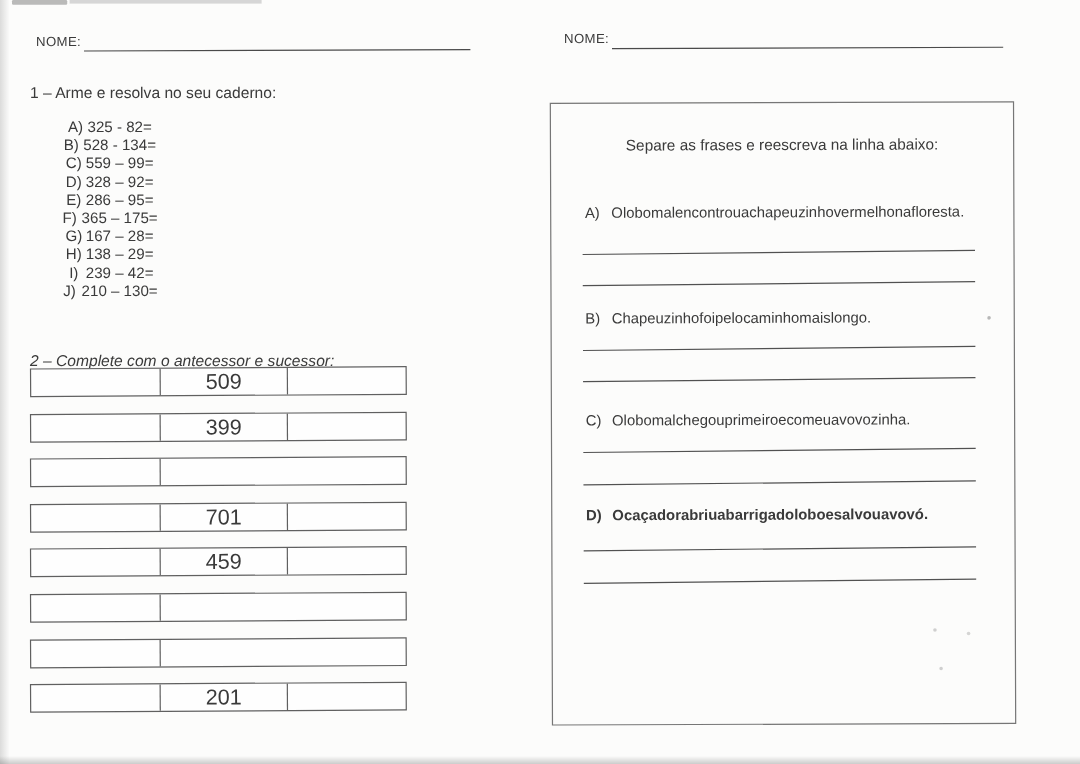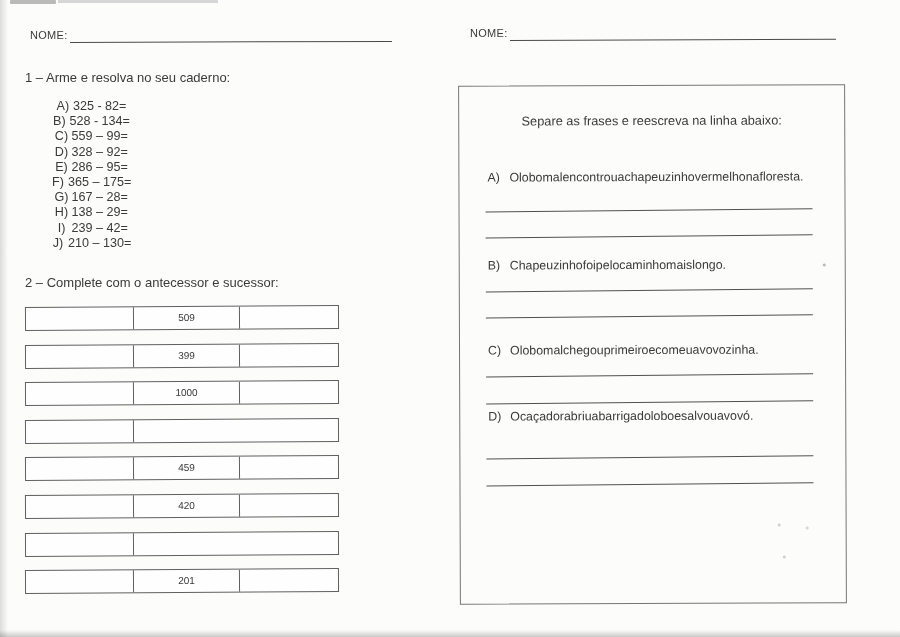--- a/index.html
+++ b/index.html
@@ -28,21 +28,21 @@
   .sec-title { position:absolute; font-size:13px; white-space:nowrap; }
   .ex-list { position:absolute; left:48px; top:99px; font-size:12.6px;
     line-height:15.2px; }
   .ex-item { white-space:nowrap;text-align:center; }
   .ex-label { display:inline-block; width:20px; }
   .tbl { position:absolute; left:25px; width:314px; height:24px; display:flex;
     border:1px solid #606060; box-sizing:border-box; background:#fefefe;
     transform:rotate(-0.35deg); transform-origin:left center; }
   .tbl .c1 { width:107px; border-right:1px solid #606060; }
   .tbl .c2 { width:105px; border-right:1px solid #606060; text-align:center;
-    font-size:10px; line-height:22px; }
+    font-size:18px; line-height:22px; }
   .tbl .c3 { flex:1; }
   
   .rbox { position:absolute; left:459px; top:85px; width:387px; height:519px;
     border:1.5px solid #767676; box-sizing:border-box;
     transform:rotate(-0.2deg); transform-origin:center center; }
   .rbox-title { position:absolute; left:0; top:27px; width:100%;
     text-align:center; font-size:12.8px; }
   .sent { position:absolute; left:28px; font-size:12.4px; white-space:nowrap; }
   .sent .ex-label { width:22px; }
   .ansline { position:absolute; left:26px; width:327px; height:0;
@@ -74,49 +74,48 @@
       <div class="ex-item"><span class="ex-label">C)</span><span>559 – 99=</span></div>
       <div class="ex-item"><span class="ex-label">D)</span><span>328 – 92=</span></div>
       <div class="ex-item"><span class="ex-label">E)</span><span>286 – 95=</span></div>
       <div class="ex-item"><span class="ex-label">F)</span><span>365 – 175=</span></div>
       <div class="ex-item"><span class="ex-label">G)</span><span>167 – 28=</span></div>
       <div class="ex-item"><span class="ex-label">H)</span><span>138 – 29=</span></div>
       <div class="ex-item"><span class="ex-label">I)</span><span>239 – 42=</span></div>
       <div class="ex-item"><span class="ex-label">J)</span><span>210 – 130=</span></div>
     </div>
 
-    <div class="sec-title" style="left:25px; top:275px;">2 – Complete com o antecessor e sucessor:</div>
+    <div class="sec-title" style="left:25px; top:293px;font-style:italic;">2 – Complete com o antecessor e sucessor:</div>
 
     <div class="tbl" style="top:307px">
       <div class="c1"></div>
       <div class="c2">509</div>
       <div class="c3"></div>
     </div>
     <div class="tbl" style="top:345px">
       <div class="c1"></div>
       <div class="c2">399</div>
       <div class="c3"></div>
     </div>
     <div class="tbl" style="top:382px">
       <div class="c1"></div>
-      <div class="c2">1000</div>
       <div class="c3"></div>
     </div>
     <div class="tbl" style="top:420px">
       <div class="c1"></div>
+      <div class="c2">701</div>
       <div class="c3"></div>
     </div>
     <div class="tbl" style="top:457px">
       <div class="c1"></div>
       <div class="c2">459</div>
       <div class="c3"></div>
     </div>
     <div class="tbl" style="top:495px">
       <div class="c1"></div>
-      <div class="c2">420</div>
       <div class="c3"></div>
     </div>
     <div class="tbl" style="top:533px">
       <div class="c1"></div>
       <div class="c3"></div>
     </div>
     <div class="tbl" style="top:570px">
       <div class="c1"></div>
       <div class="c2">201</div>
       <div class="c3"></div>
@@ -145,21 +144,21 @@
       <div class="speck" style="left:363px; top:178px;"></div>
       <div class="ansline" style="top:205px;"></div>
       <div class="ansline" style="top:231px;"></div>
 
       <div class="sent" style="top:257px;">
         <span class="ex-label">C)</span><span>Olobomalchegouprimeiroecomeuavovozinha.</span>
       </div>
       <div class="ansline" style="top:290px;"></div>
       <div class="ansline" style="top:317px;"></div>
 
-      <div class="sent" style="top:323px;">
+      <div class="sent" style="top:336px;font-weight:bold;">
         <span class="ex-label">D)</span><span>Ocaçadorabriuabarrigadoloboesalvouavovó.</span>
       </div>
       <div class="ansline" style="top:372px;"></div>
       <div class="ansline" style="top:399px;"></div>
 
       <div class="speck" style="left:317px; top:438px; opacity:.45;"></div>
       <div class="speck" style="left:345px; top:441px; opacity:.4;"></div>
       <div class="speck" style="left:322px; top:470px; opacity:.45;"></div>
     </div>
   </div>

